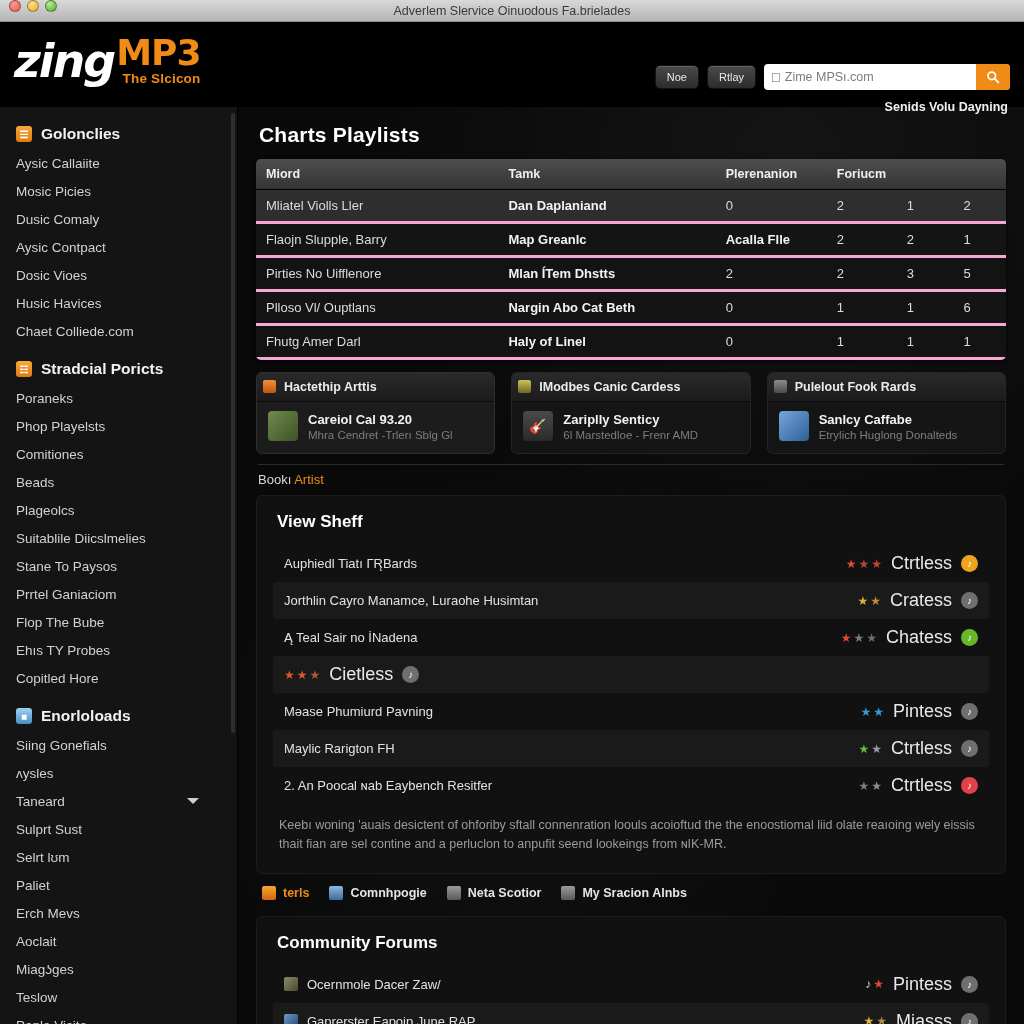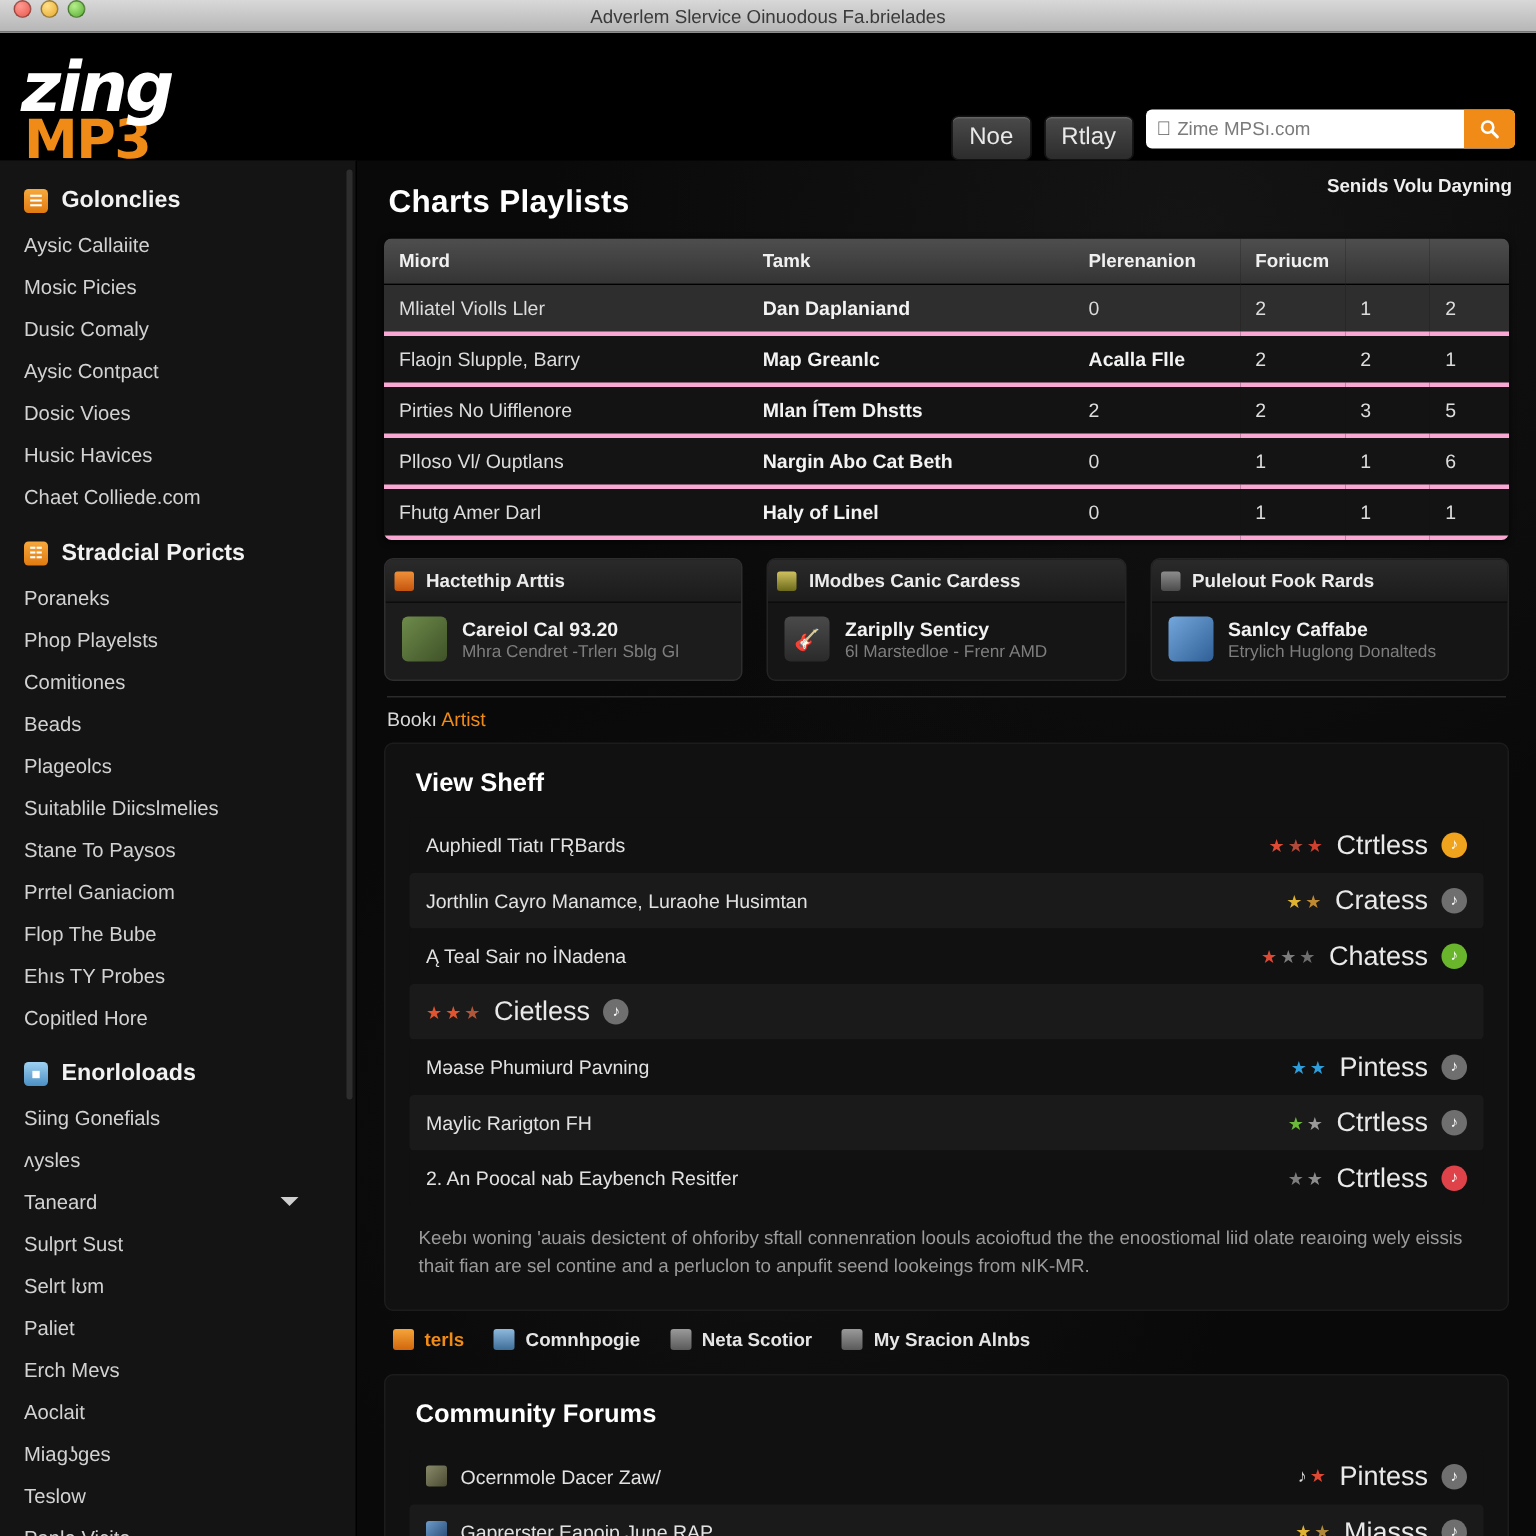--- a/index.html
+++ b/index.html
@@ -29,21 +29,21 @@
   }
 
   
   .page{ width:1024px; height:1002px; position:relative; background:#0a0a0a; }
 
   
   .site-header{
     height:85px; background:#000; position:relative;
     display:flex; align-items:flex-start;
   }
-  .logo-wrap{ padding:16px 0 0 14px; display:flex; align-items:flex-start;flex-direction:column; }
+  .logo-wrap{ padding:16px 0 0 14px; display:flex; align-items:center; }
   .logo-zing{
     font-size:46px; font-weight:bold; font-style:italic; color:#fff;
     letter-spacing:-2px; line-height:.9; position:relative;
     font-family:"DejaVu Sans", sans-serif;
   }
   .logo-right{ margin-left:2px; }
   .logo-mp3{
     font-size:36px; font-weight:bold; color:#ef8b16; line-height:.85;
     font-family:"DejaVu Sans", sans-serif; letter-spacing:-1px;
   }
@@ -52,23 +52,22 @@
     margin-top:2px; letter-spacing:.2px;
   }
 
   .header-right{
     position:absolute; right:14px; top:0; width:380px;
   }
   .hr-row{ display:flex; align-items:center; justify-content:flex-end; gap:8px; margin-top:42px; }
   .hbtn{
     background:linear-gradient(#4a4a4a,#2c2c2c);
     border:1px solid #121212; border-radius:5px;
-    color:#e9e9e9; font-size:16px; padding:5px 11px;
+    color:#e9e9e9; font-size:11px; padding:5px 11px;
     box-shadow:inset 0 1px 0 rgba(255,255,255,.14);
-    margin-top:13px;
   }
   .searchbox{
     display:flex; align-items:center; width:246px; height:26px;
     background:#fff; border-radius:4px; overflow:hidden;
   }
   .apple-glyph{ color:#5d5d5d; font-size:13px; padding:0 4px 0 7px; line-height:1; }
   .search-input{
     flex:1; border:0; outline:0; background:transparent;
     font-size:12.5px; color:#7b7b7b; font-family:"Liberation Sans", sans-serif;
   }
@@ -146,21 +145,21 @@
   .ctable td.numA{ text-align:left; width:110px; }
 
   
   .cards{ display:flex; gap:16px; margin-top:12px; }
   .card{
     flex:1; background:#151515; border-radius:6px; overflow:hidden;
     border:1px solid #242424;
   }
   .card.k1{ background:#1c1c1c; border-color:#2e2e2e; }
   .card-head{
-    display:flex; align-items:flex-end; gap:8px;
+    display:flex; align-items:flex-start; gap:8px;
     padding:7px 6px; font-size:12.5px; font-weight:bold; color:#ececec;
     background:linear-gradient(#2a2a2a,#1b1b1b); border-bottom:1px solid #0c0c0c;
   }
   .card-ico{ width:13px;height:13px;border-radius:2px;flex:0 0 auto; }
   .ico-orange{ background:linear-gradient(#f0903a,#c4550c); }
   .ico-olive{ background:linear-gradient(#cfc15f,#6d6a1a); }
   .ico-gray{ background:linear-gradient(#8d8d8d,#4b4b4b); }
   .card-body{ display:flex; align-items:center; gap:10px; padding:9px 11px 12px 11px; }
   .thumb{ width:30px;height:30px;border-radius:4px;flex:0 0 auto; }
   .th-green{ background:linear-gradient(135deg,#6e8b4b,#3f5228); }

